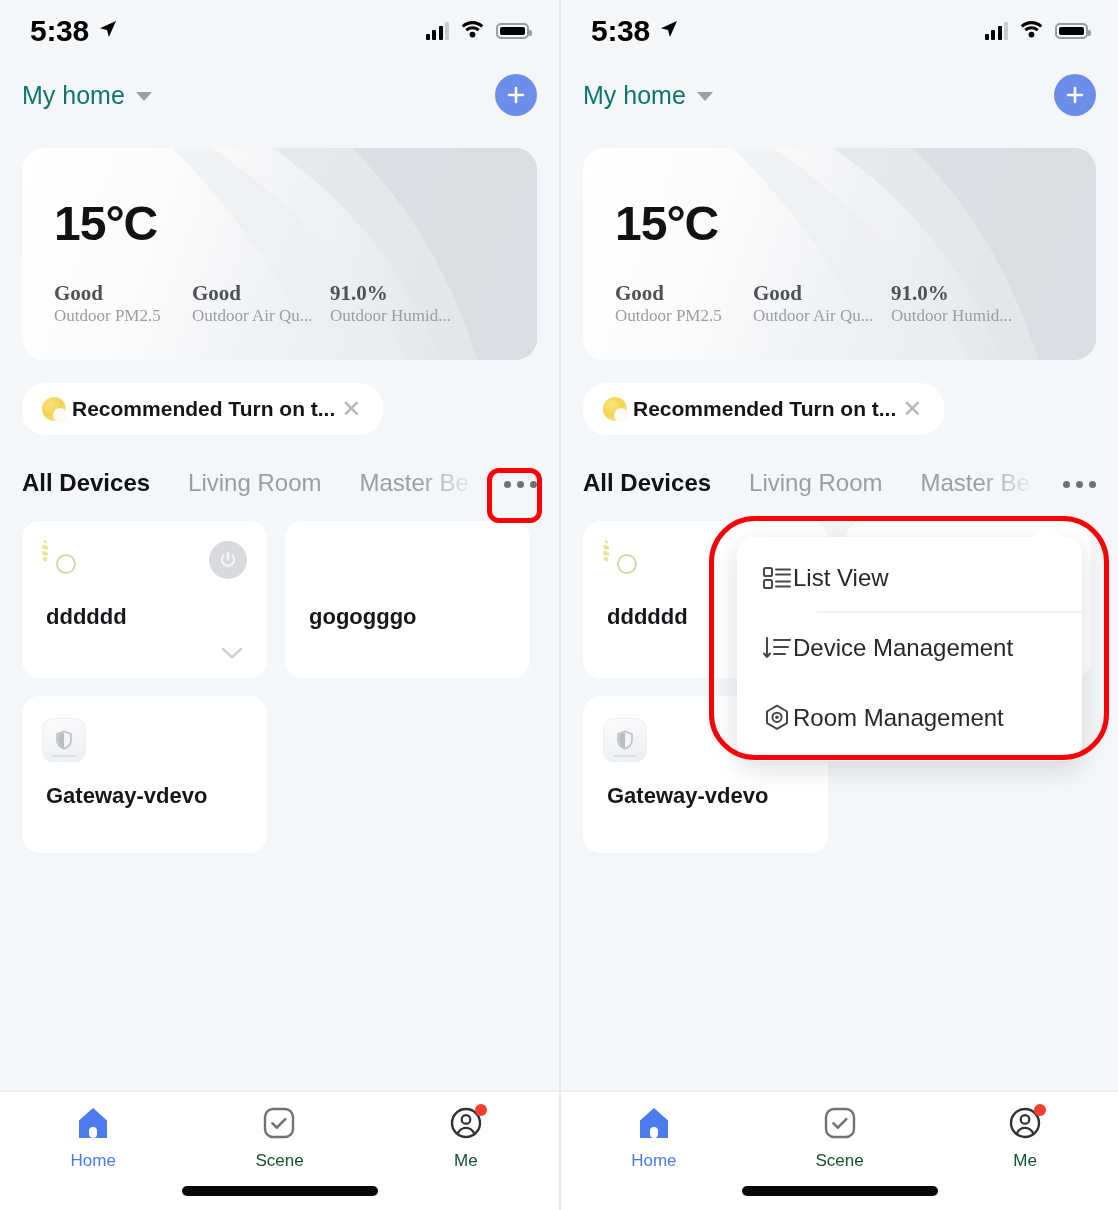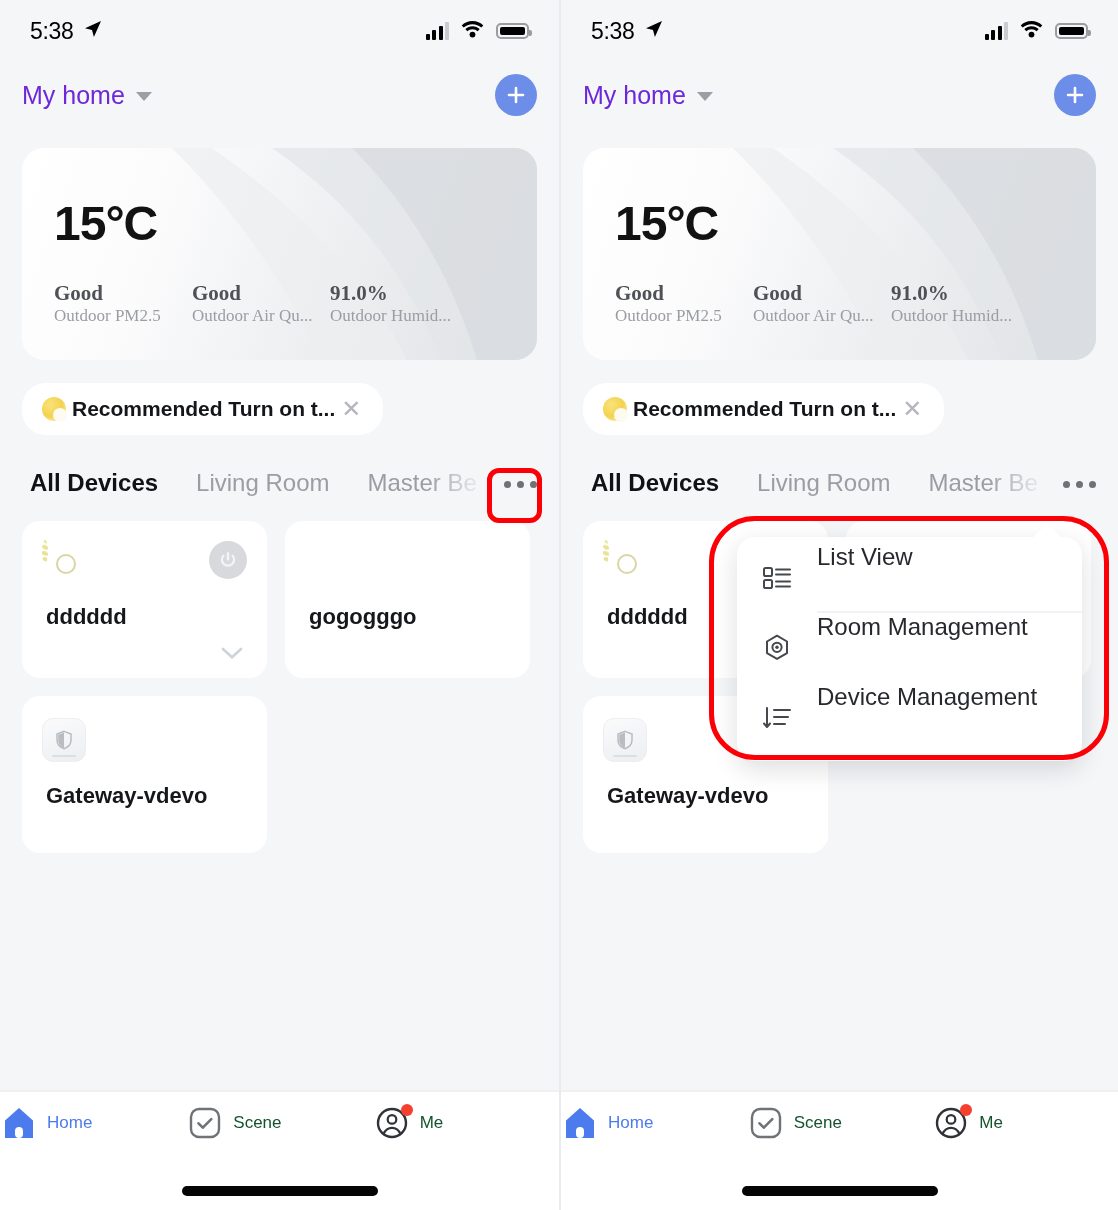--- a/index.html
+++ b/index.html
@@ -17,21 +17,21 @@
     overflow: hidden;
   }
   .phone.right { border-left: 2px solid #e8eaed; }
 
   
   .statusbar {
     height: 62px; display: flex; align-items: center;
     justify-content: space-between; padding: 0 30px 0 30px;
   }
   .sb-left { display: flex; align-items: center; gap: 9px; }
-  .sb-time { font-size: 23px; font-weight: 400; color: #000; letter-spacing: -0.3px; text-align: center; }
+  .sb-time { font-size: 30px; font-weight: 700; color: #000; letter-spacing: -0.3px; text-align: center; }
   .loc-arrow { display: block; }
   .sb-right { display: flex; align-items: center; gap: 11px; }
   .cell { display: flex; align-items: flex-end; gap: 2.5px; height: 18px; }
   .cell i { display: block; width: 4px; background: #000; border-radius: 1px; }
   .cell i:nth-child(1) { height: 6px; }
   .cell i:nth-child(2) { height: 10px; }
   .cell i:nth-child(3) { height: 14px; }
   .cell i:nth-child(4) { height: 18px; background: #c9cbd0; }
   .battery {
     width: 33px; height: 16px; border: 2px solid #9a9ca1;
@@ -42,21 +42,21 @@
     width: 3px; height: 6px; background: #9a9ca1; border-radius: 0 2px 2px 0;
   }
   .battery span { display: block; height: 100%; background: #000; border-radius: 2px; }
 
   
   .navbar {
     height: 66px; display: flex; align-items: center;
     justify-content: space-between; padding: 0 22px 0 22px;
   }
   .home-sel { display: flex; align-items: center; gap: 11px; cursor: pointer; }
-  .home-sel .label { font-size: 25px; color: #6d28d9; }
+  .home-sel .label { font-size: 25px; color: #0f766e; }
   .caret-dn {
     width: 0; height: 0; border-left: 8px solid transparent;
     border-right: 8px solid transparent; border-top: 9px solid #9b9ea4;
     margin-top: 3px;
   }
   .add-btn {
     width: 42px; height: 42px; border-radius: 50%;
     background: #6c8ee8; display: flex; align-items: center;
     justify-content: center; cursor: pointer;
   }
@@ -95,21 +95,21 @@
   }
   .reco-icon::after {
     content:""; position:absolute; right:-1px; bottom:-1px;
     width:14px; height:14px; border-radius:50%; background:#fdfaf0;
   }
   .reco-text { font-size: 21px; font-weight: 700; color: #14161a; white-space: nowrap; }
   .reco-x { color: #b4b7bd; font-size: 24px; line-height: 1; cursor: pointer; }
 
   
   .tabs {
-    margin: 24px 0 0 8px; padding: 0 22px; height: 48px;
+    margin: 24px 0 0 0; padding: 0 22px; height: 48px;
     display: flex; align-items: center; gap: 38px; position: relative;
   }
   .tab { font-size: 24px; color: #9a9da3; white-space: nowrap; cursor: pointer; }
   .tab.active { color: #101216; font-weight: 700; }
   .tab.fade {
     -webkit-mask-image: linear-gradient(to right,#000 55%,rgba(0,0,0,0.15) 100%);
     mask-image: linear-gradient(to right,#000 55%,rgba(0,0,0,0.15) 100%);
   }
   .dots-btn {
     position: absolute; right: 16px; top: 6px;
@@ -170,21 +170,21 @@
     background: #fff; border-radius: 18px;
     box-shadow: 0 8px 26px rgba(20,22,28,0.14);
     z-index: 30; padding: 6px 0 8px 0;
   }
   .popup .caret {
     position: absolute; top: -13px; right: 20px;
     width: 0; height: 0; border-left: 15px solid transparent;
     border-right: 15px solid transparent; border-bottom: 14px solid #fff;
   }
   .menu-item {
-    height: 70px; display: flex; gap: 24px;
+    height: 70px; display: flex; align-items: center; 
     padding: 0 18px 0 26px; cursor: pointer; position: relative;
   }
   .menu-item .mlabel { font-size: 24px; color: #26282d; white-space: nowrap; }
   .menu-item.sep::after {
     content:""; position: absolute; left: 80px; right: 0; bottom: 0;
     height: 2px; background: #f1f2f4;
   }
   .mi-icon { width: 30px; flex: none; display: flex; align-items:center; }
 
   
@@ -194,21 +194,21 @@
   }
   .redbox.round { border-radius: 46px; }
 
   
   .tabbar {
     position: absolute; left: 0; right: 0; bottom: 0; height: 120px;
     background: #fff; border-top: 2px solid #eef0f2;
     display: flex; align-items: flex-start; padding-top: 12px;
   }
   .tbitem {
-    flex: 1; display: flex; align-items: center;
+    flex: 1; display: flex; flex-direction: column; align-items: center;
     gap: 9px; cursor: pointer; position: relative;
   }
   .tblabel { font-size: 17px; color: #14532d; }
   .tbitem.active .tblabel { color: #4b7bec; }
   .tbicon { width: 38px; height: 38px; display:flex; align-items:center; justify-content:center; position:relative; }
   .reddot {
     position: absolute; right: -2px; top: 0px; width: 12px; height: 12px;
     border-radius: 50%; background: #f4402f;
   }
   .homeind {
@@ -495,37 +495,37 @@
             <rect x="1" y="2" width="8" height="8" rx="1.6" fill="none" stroke="#45484d" stroke-width="2"></rect>
             <rect x="1" y="14" width="8" height="8" rx="1.6" fill="none" stroke="#45484d" stroke-width="2"></rect>
             <path d="M13 3.5h14M13 8.5h14M13 15.5h14M13 20.5h14" stroke="#45484d" stroke-width="2" stroke-linecap="round"></path>
           </svg>
         </span>
         <span class="mlabel">List View</span>
       </div>
 
       <div class="menu-item">
         <span class="mi-icon">
+          <svg width="28" height="24" viewBox="0 0 28 24">
+            <path d="M4 2v19M1 17.5l3 3.5 3-3.5" stroke="#45484d" stroke-width="2" fill="none" stroke-linecap="round" stroke-linejoin="round"></path>
+            <path d="M11 4h16M11 11h14M11 18h11" stroke="#45484d" stroke-width="2" stroke-linecap="round"></path>
+          </svg>
+        </span>
+        <span class="mlabel">Device Management</span>
+      </div>
+
+      <div class="menu-item">
+        <span class="mi-icon">
           <svg width="28" height="28" viewBox="0 0 28 28">
             <path d="M14 1.7l10 5.8v11.6l-10 5.8-10-5.8V7.5z" fill="none" stroke="#45484d" stroke-width="2" stroke-linejoin="round"></path>
             <circle cx="14" cy="13.3" r="4.6" fill="none" stroke="#45484d" stroke-width="2"></circle>
             <circle cx="14" cy="13.3" r="1.7" fill="#45484d"></circle>
           </svg>
         </span>
         <span class="mlabel">Room Management</span>
-      </div>
-
-      <div class="menu-item">
-        <span class="mi-icon">
-          <svg width="28" height="24" viewBox="0 0 28 24">
-            <path d="M4 2v19M1 17.5l3 3.5 3-3.5" stroke="#45484d" stroke-width="2" fill="none" stroke-linecap="round" stroke-linejoin="round"></path>
-            <path d="M11 4h16M11 11h14M11 18h11" stroke="#45484d" stroke-width="2" stroke-linecap="round"></path>
-          </svg>
-        </span>
-        <span class="mlabel">Device Management</span>
       </div>
     </div>
 
     <div class="redbox round" style="left:148px; top:516px; width:400px; height:244px;"></div>
 
     <div class="tabbar">
       <div class="tbitem active">
         <span class="tbicon">
           <svg width="36" height="34" viewBox="0 0 36 34">
               <path d="M18 2L4 14.5V32h28V14.5z" fill="#4b7bec"></path>

